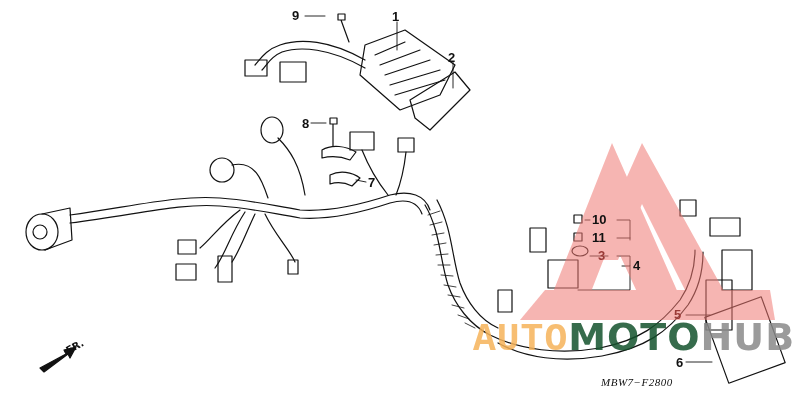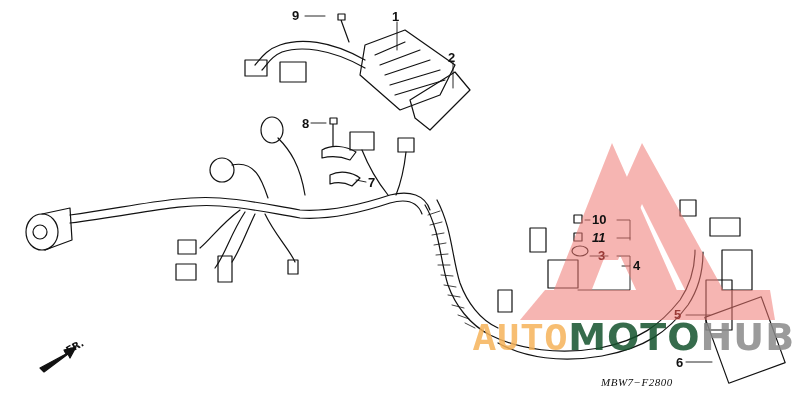--- a/index.html
+++ b/index.html
@@ -113,21 +113,21 @@
       <path d="M520 320 L545 290 L770 290 L775 320 Z" fill="#f07a74"></path>
     </g>
   </svg>
 
   <span class="callout" style="left:292px;top:9px;">9</span>
   <span class="callout" style="left:392px;top:10px;">1</span>
   <span class="callout" style="left:448px;top:51px;">2</span>
   <span class="callout" style="left:302px;top:117px;">8</span>
   <span class="callout" style="left:368px;top:176px;">7</span>
   <span class="callout" style="left:592px;top:213px;text-align:center;">10</span>
-  <span class="callout" style="left:592px;top:231px;font-style:italic;">11</span>
+  <span class="callout" style="left:592px;top:231px;">11</span>
   <span class="callout" style="left:598px;top:249px;color:#9a3a36;">3</span>
   <span class="callout" style="left:633px;top:259px;">4</span>
   <span class="callout" style="left:674px;top:308px;color:#9a3a36;">5</span>
   <span class="callout" style="left:676px;top:356px;">6</span>
 
   <span class="fr-label" style="left:64px;top:346px;">FR.</span>
   <span style="position:absolute;left:38px;top:346px;width:40px;height:28px;"></span>
 
   <span class="code">MBW7−F2800</span>
 

